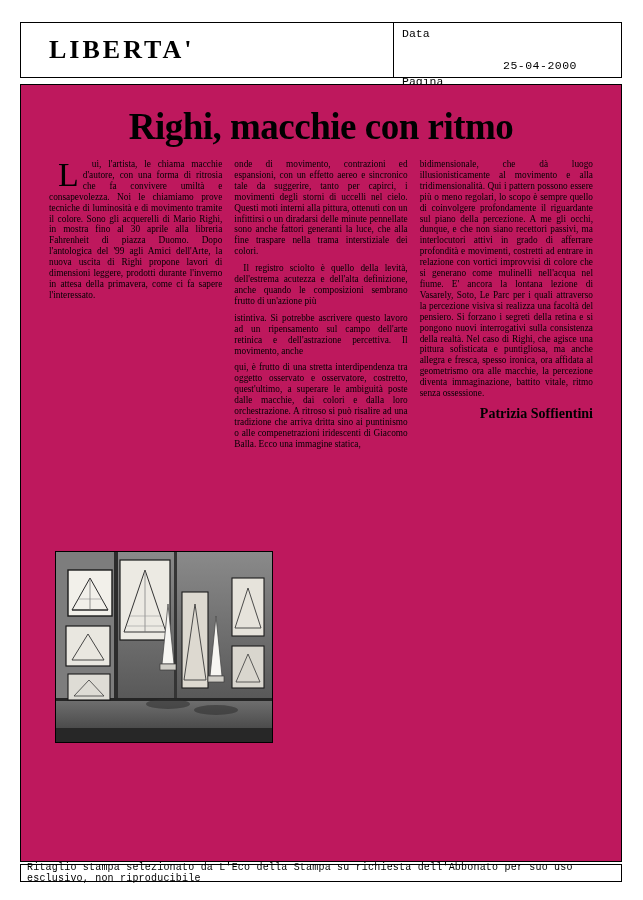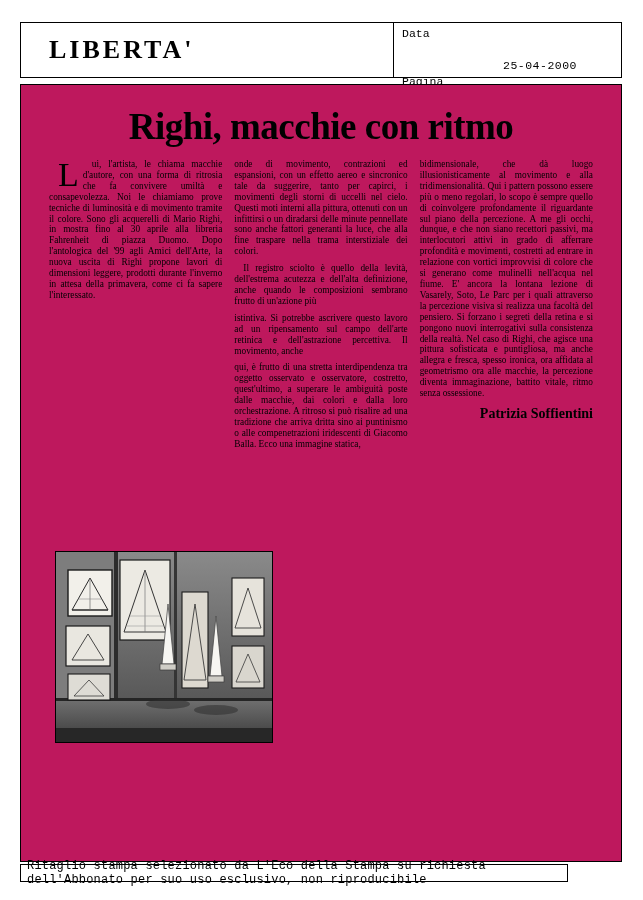--- a/index.html
+++ b/index.html
@@ -148,26 +148,26 @@
   }
   .photo svg {
     display: block;
   }
 
   
   .footer {
     position: absolute;
     left: 20px;
     top: 864px;
-    width: 548px;
+    width: 602px;
     height: 18px;
     border: 1px solid #000;
     box-sizing: border-box;
     font-family: "Liberation Mono", monospace;
-    font-size: 12px;
+    font-size: 10px;
     letter-spacing: 0.2px;
     display: flex;
     align-items: center;
     padding-left: 6px;
     color: #000;
   }
 </style>
 </head>
 <body>
 

